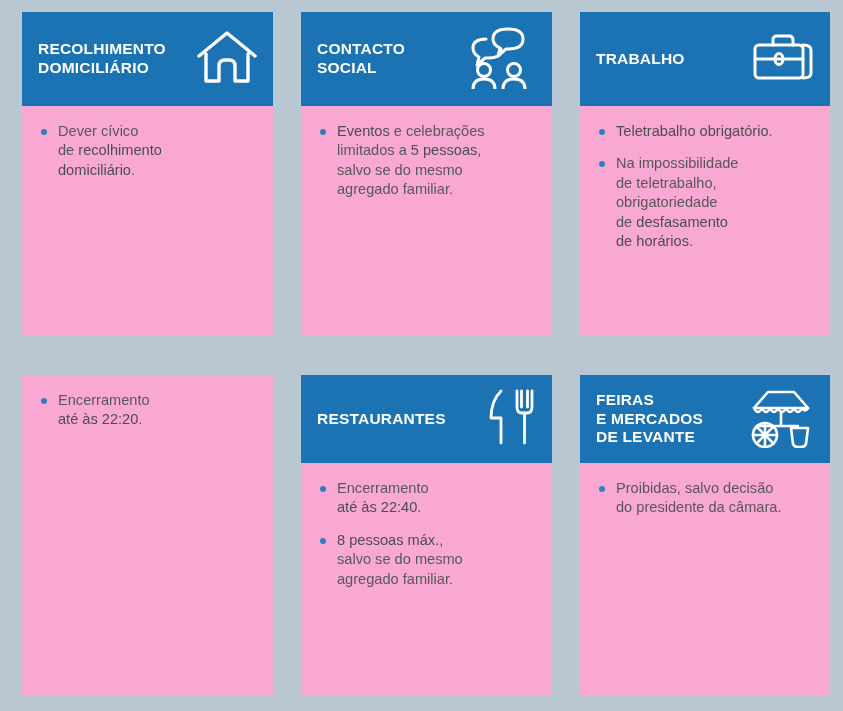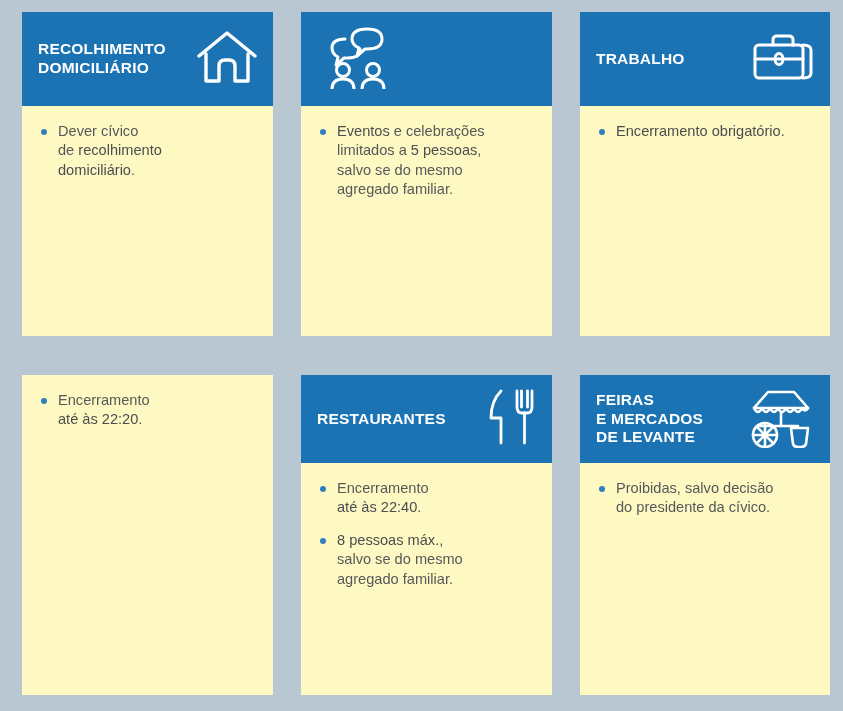--- a/index.html
+++ b/index.html
@@ -55,21 +55,21 @@
   }
   .header-icon {
     flex: 0 0 auto;
     display: block;
     margin-left: 8px;
   }
   .card-body {
     flex: 1 1 auto;
     box-sizing: border-box;
     padding: 16px 14px 8px 18px;
-    background: #fef9c3;
+    background: #f9a8d4;
   }
   ul.bullets {
     list-style: none;
     margin: 0;
     padding: 0;
   }
   ul.bullets > li {
     position: relative;
     padding-left: 18px;
     margin-bottom: 13px;
@@ -111,20 +111,22 @@
       <ul class="bullets">
           <li><span>Dever cívico
 de </span><span class="b">recolhimento
 domiciliário</span><span>.</span></li>
         </ul>
     </div>
   </div>
 
   <div class="card row-top">
     <div class="card-header">
+      <div class="header-title">CONTACTO
+SOCIAL</div>
       <span class="header-icon">
         <svg width="72" height="64" viewBox="0 0 72 64" fill="none" stroke="#ffffff" stroke-width="3" stroke-linejoin="round" stroke-linecap="round">
           <path d="M42 4 Q57 4 57 14 Q57 24 42 24 L40 24 L32 31 L34 23 Q27 20 27 14 Q27 4 42 4 Z"></path>
           <path d="M20 14 Q7 14 7 23 Q7 29 13 32 L11 40 L19 33 L23 33 Q35 33 35 24"></path>
           <circle cx="18" cy="45" r="6.5"></circle>
           <path d="M7 64 Q7 54 18 54 Q29 54 29 64"></path>
           <circle cx="48" cy="45" r="6.5"></circle>
           <path d="M37 64 Q37 54 48 54 Q59 54 59 64"></path>
         </svg>
       </span>
@@ -147,21 +149,26 @@
           <path d="M23 14 L23 9 Q23 5 27 5 L39 5 Q43 5 43 9 L43 14"></path>
           <rect x="5" y="14" width="48" height="33" rx="4"></rect>
           <path d="M53 14 Q61 14 61 19 L61 42 Q61 47 53 47"></path>
           <path d="M5 28 L53 28"></path>
           <ellipse cx="29" cy="28" rx="4" ry="5.5"></ellipse>
         </svg>
       </span>
     </div>
     <div class="card-body">
       <ul class="bullets">
-          <li><span class="b">Encerramento obrigatório</span><span>.</span></li>
+          <li><span class="b">Teletrabalho obrigatório</span><span>.</span></li>
+          <li><span>Na impossibilidade
+de teletrabalho,
+obrigatoriedade
+de </span><span class="b">desfasamento
+de horários</span><span>.</span></li>
         </ul>
     </div>
   </div>
 
   <div class="card row-bottom">
     <div class="card-body">
       <ul class="bullets">
           <li><span>Encerramento
 </span><span class="b">até às 22:20</span><span>.</span></li>
         </ul>
@@ -208,18 +215,18 @@
           <path d="M7 49 L31 49"></path>
           <path d="M10.5 40.5 L27.5 57.5"></path>
           <path d="M27.5 40.5 L10.5 57.5"></path>
           <path d="M45 42 L62 42 L60 58 Q59 61 55 61 L52 61 Q48 61 47 58 Z"></path>
         </svg>
       </span>
     </div>
     <div class="card-body">
       <ul class="bullets">
           <li><span>Proibidas, salvo decisão
-do presidente da cívico.</span></li>
+do presidente da câmara.</span></li>
         </ul>
     </div>
   </div>
 
 </div>
 
 </body></html>

